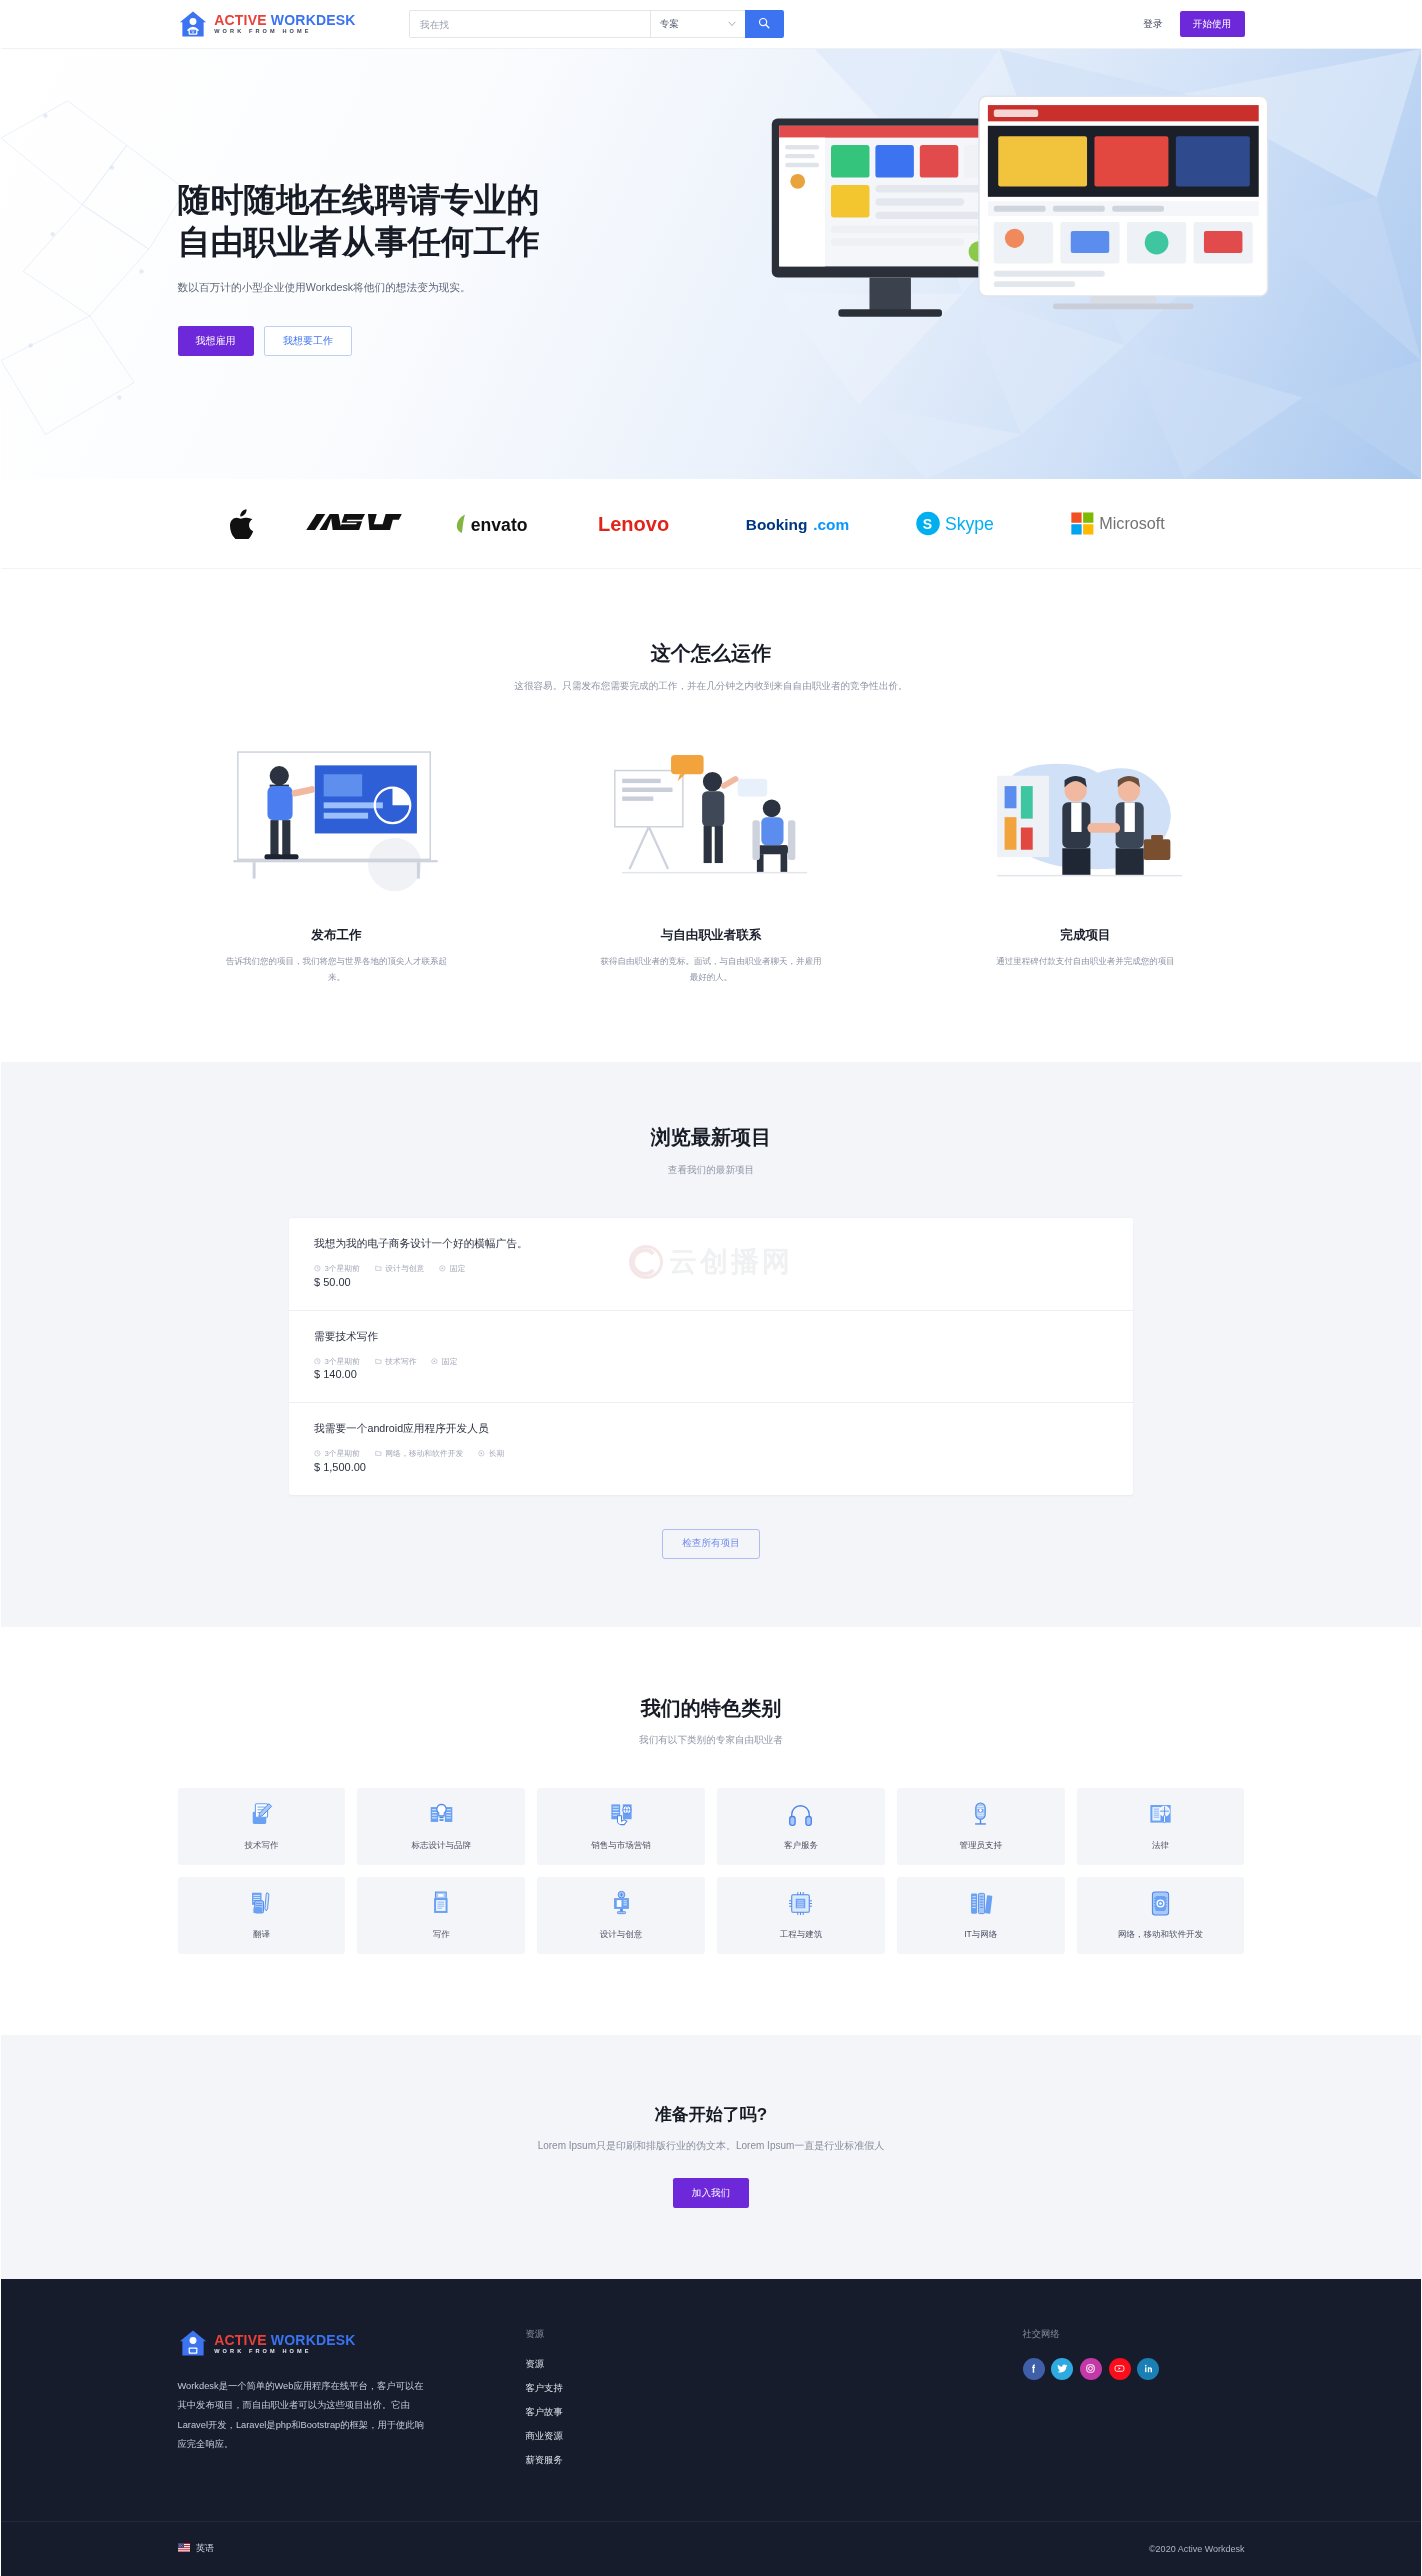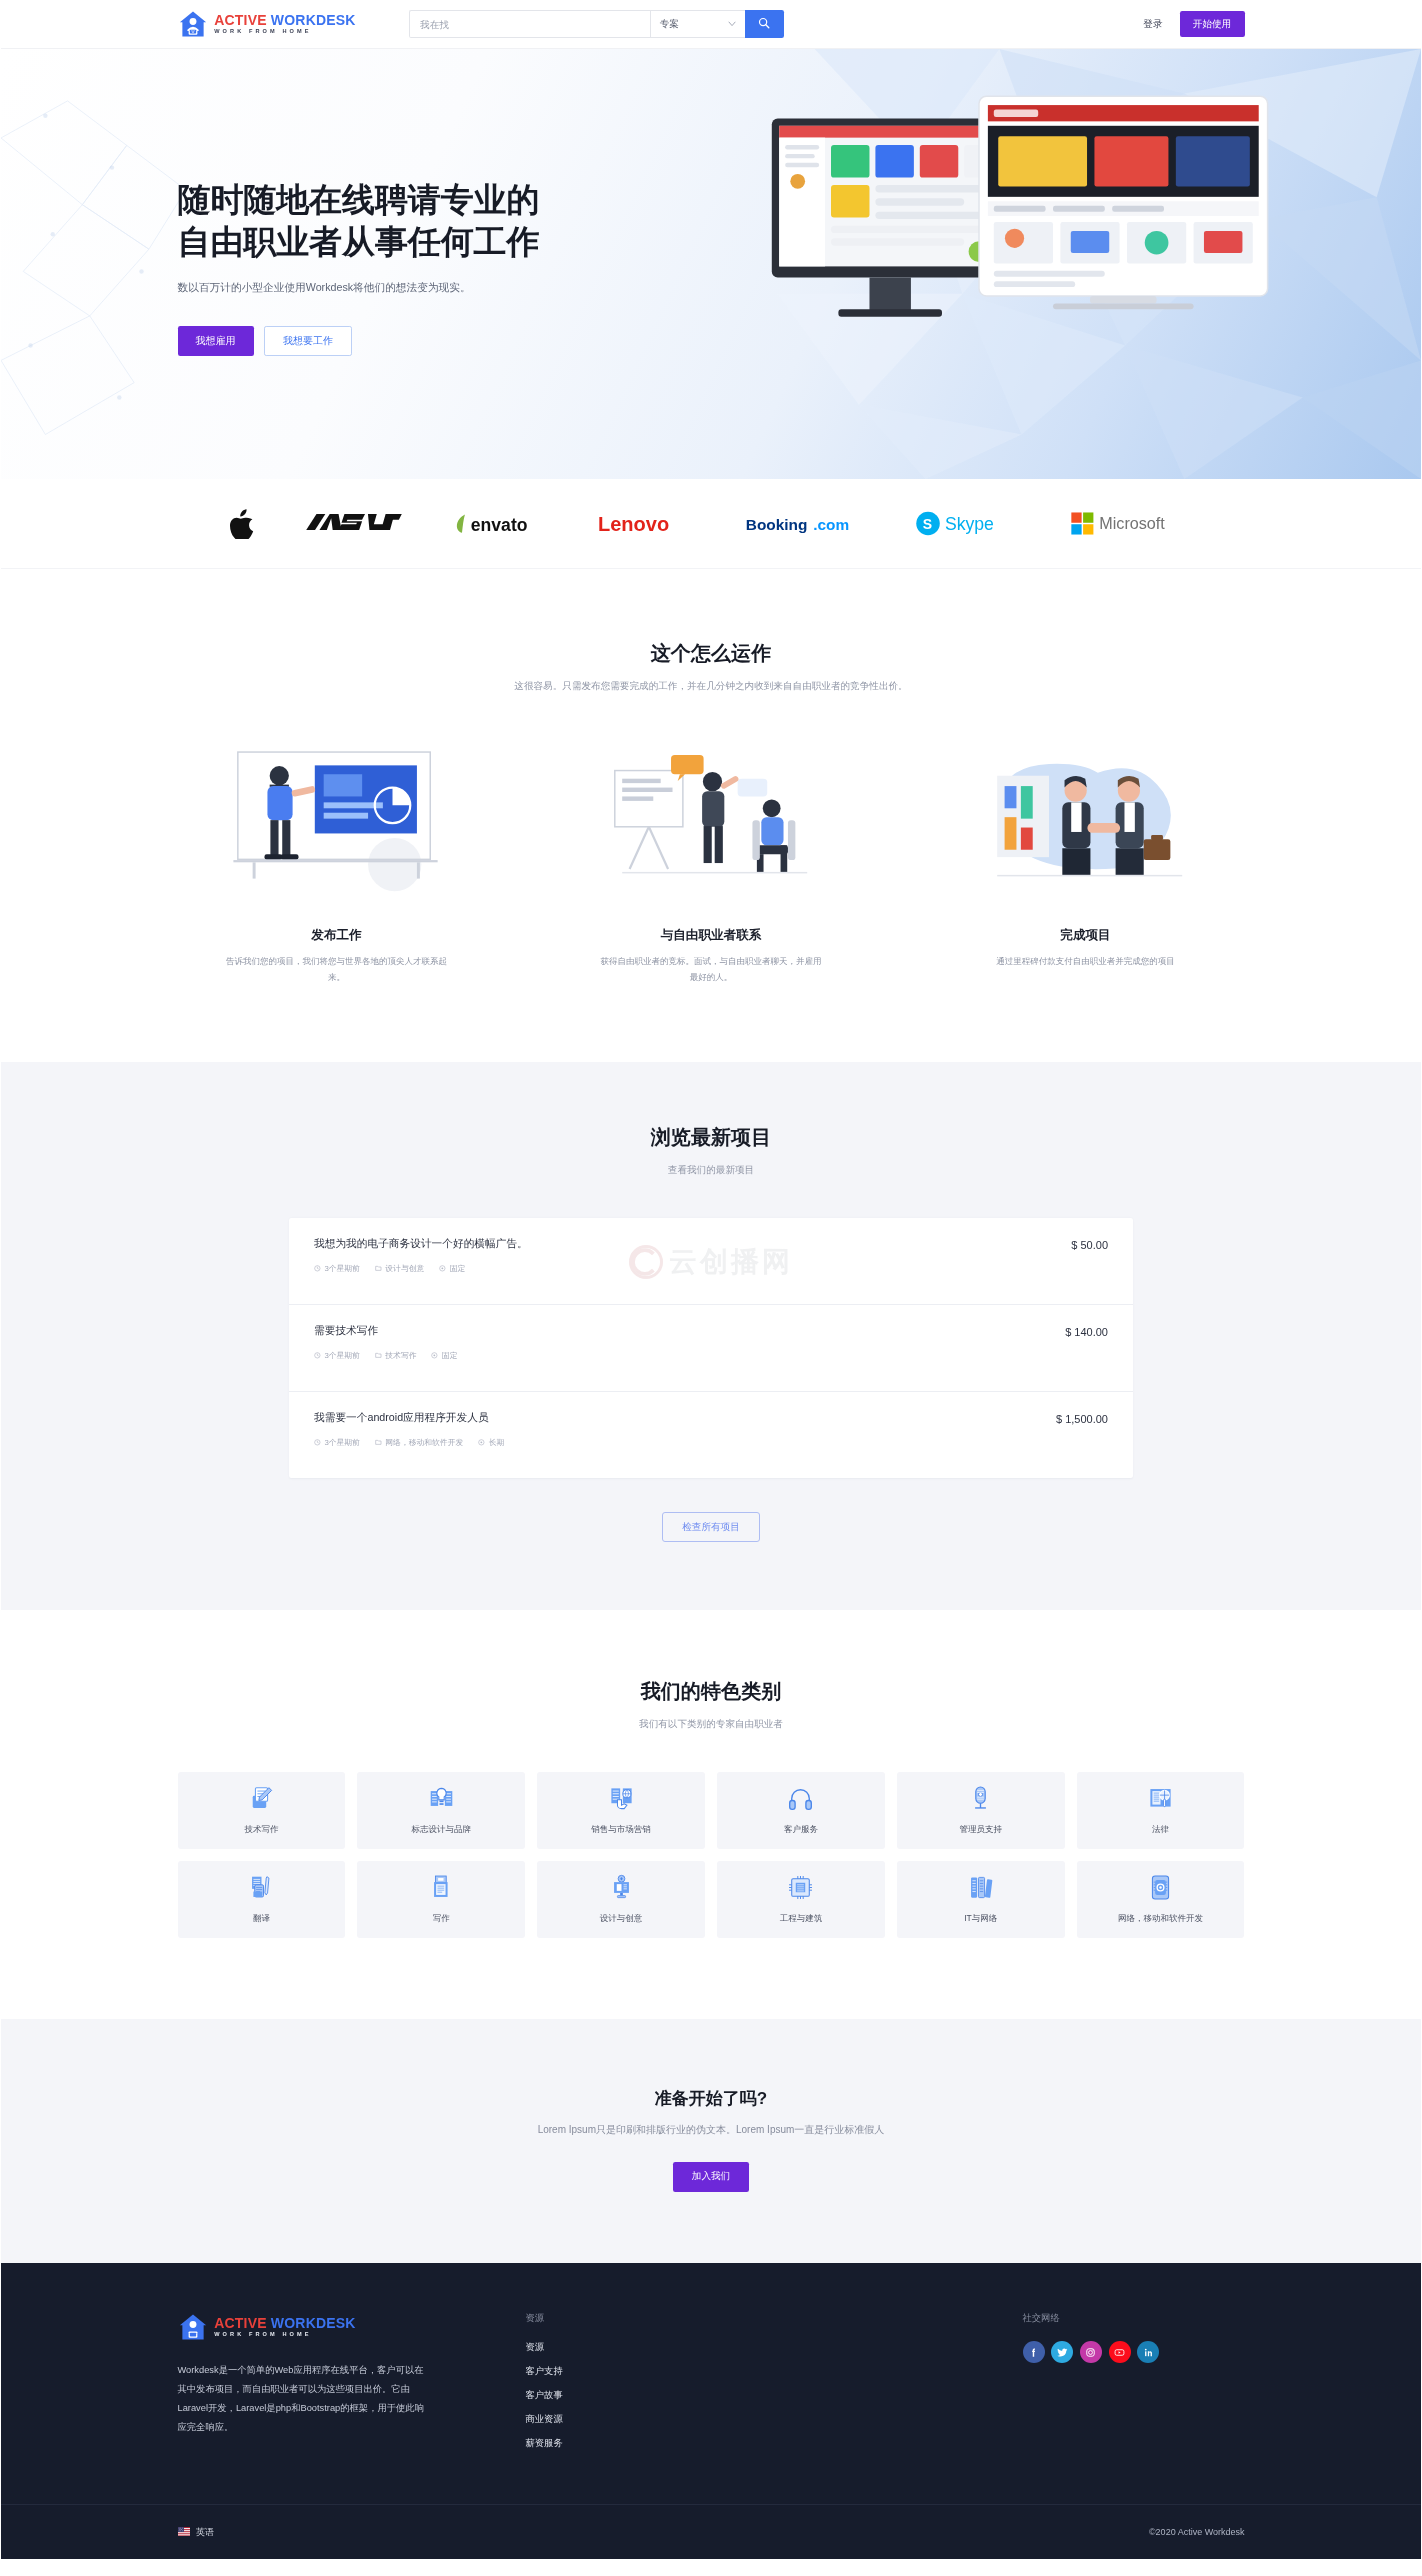--- a/index.html
+++ b/index.html
@@ -143,23 +143,23 @@
 
   
   .projects { background: #f4f5f9; padding: 62px 0 68px; position: relative; }
   .proj-list {
     width: 844px; margin: 41px auto 0;
     background: #fff; border-radius: 2.2px;
     box-shadow: 0 0.7px 2.2px rgba(25,35,70,.05);
     overflow: hidden; position: relative;
   }
   .proj-row {
-    padding: 19px 25px 30px;
+    padding: 19px 25px 22px;
     border-bottom: 0.7px solid #eceef3;
-    display: flex; align-items: flex-start; position: relative; z-index: 2;
+    display: flex; align-items: flex-start; position: relative; z-index: 2; flex-direction: column;
   }
   .proj-row:last-child { border-bottom: none; }
   .proj-main { flex: 1 1 auto; }
   .proj-title { font-size: 10.7px; color: #2c3140; font-weight: 400; }
   .proj-meta {
     margin-top: 12px; display: flex; gap: 15px;
     font-size: 7.8px; color: #a4a9b8;
   }
   .proj-meta span { display: inline-flex; align-items: center; gap: 3.7px; }
   .proj-price {

